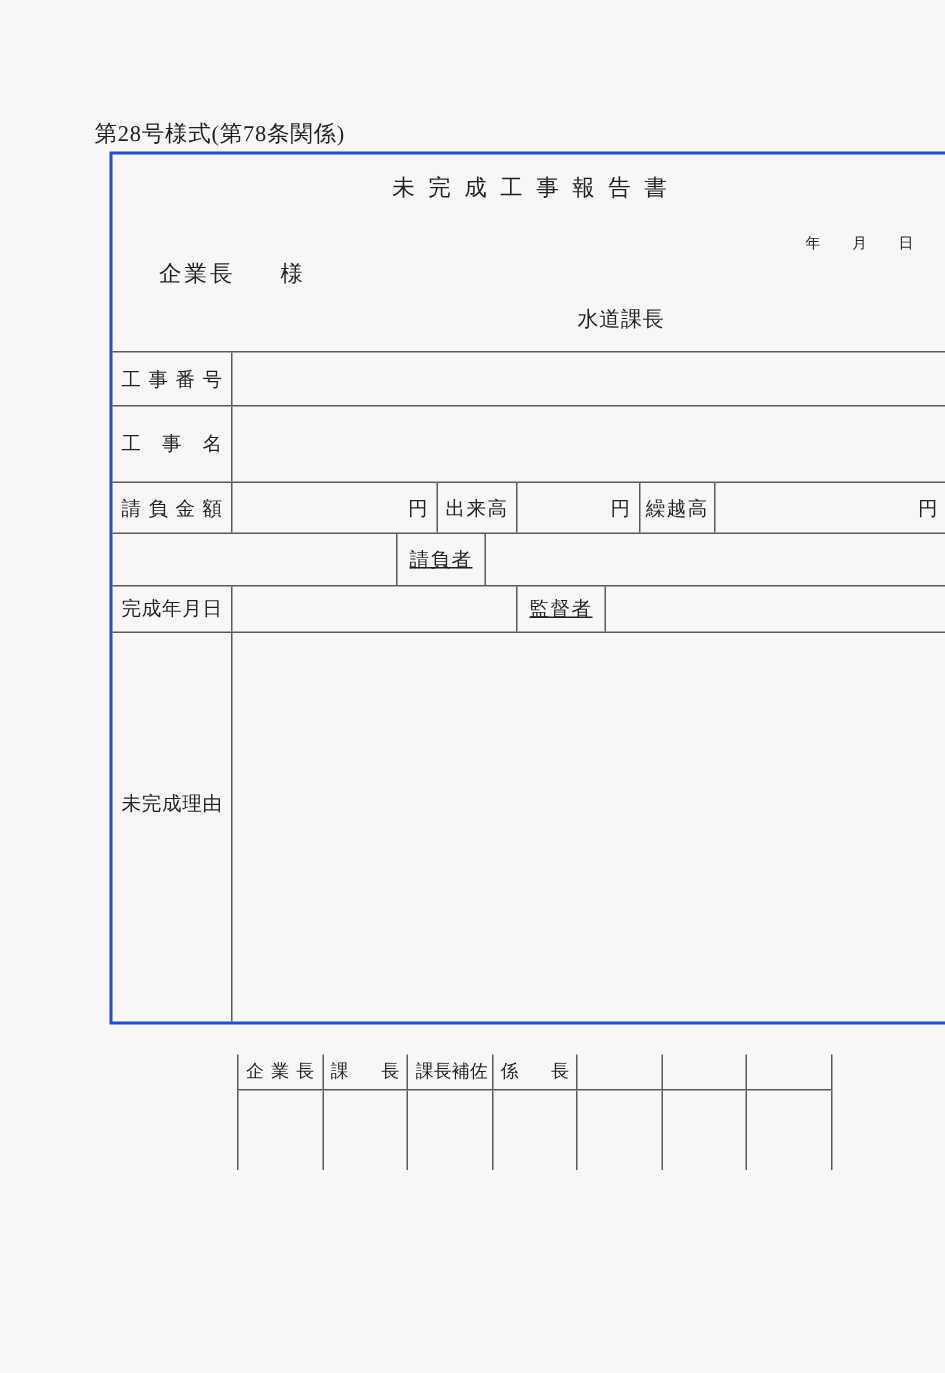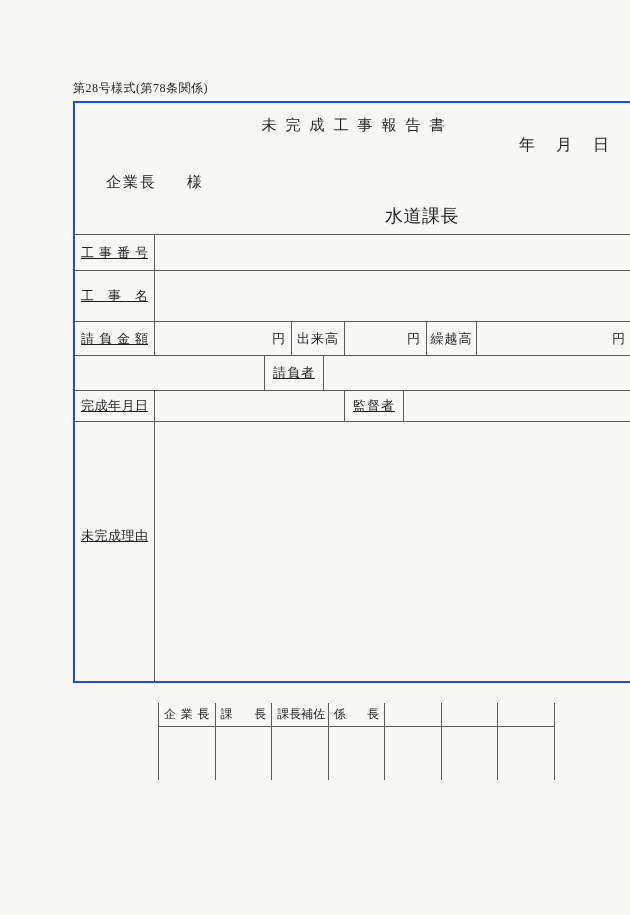--- a/index.html
+++ b/index.html
@@ -6,65 +6,65 @@
   html, body {
     width: 630px; height: 915px;
     background: #f7f7f6;
     font-family: "Liberation Serif", "DejaVu Serif", serif;
     color: #1f1f1f;
     position: relative;
   }
   .page { position: relative; width: 630px; height: 915px; overflow: hidden; }
 
   .form-note {
-    position: absolute; left: 73px; top: 80px;
-    font-size: 12px; letter-spacing: 0.5px;
+    position: absolute; left: 63px; top: 80px;
+    font-size: 15px; letter-spacing: 0.5px;
   }
 
   
   .main-table {
     position: absolute; left: 73px; top: 101px;
     width: 560px; height: 582px;
     border: 2px solid #1d4ed8;
     display: flex; flex-direction: column;
     background: transparent;
   }
   .mt-header { position: relative; height: 131px; flex: none; }
   .title-line {
     position: absolute; left: 0; right: 0; top: 13px;
     text-align: center; font-size: 15px;
     letter-spacing: 9px; text-indent: 9px;
   }
   .date-line {
-    position: absolute; right: 22px; top: 32px;
-    font-size: 16px;
+    position: absolute; right: 22px; top: 52px;
+    font-size: 10px;
   }
   .date-line .d-sep { display: inline-block; width: 21px; }
   .addr-line {
     position: absolute; left: 31px; top: 70px;
     font-size: 15px; letter-spacing: 2px;
   }
   .addr-line .honorific { margin-left: 30px; letter-spacing: 0; }
   .sender-line {
     position: absolute; left: 310px; top: 101px;
-    font-size: 18px; letter-spacing: 0.5px;
+    font-size: 14px; letter-spacing: 0.5px;
   }
 
   .mt-row { display: flex; flex: none; border-top: 1px solid #5a5a5a; }
   .h36 { height: 36px; } .h51 { height: 51px; } .h35 { height: 35px; }
   .h34 { height: 34px; } .h31 { height: 31px; justify-content: center; } .h227 { height: 227px; flex: 1; }
 
   .cell { border-right: 1px solid #5a5a5a; flex: none; }
   .cell:last-child { border-right: none; flex: 1; }
 
   .lbl {
     width: 80px; padding: 0 6px;
     font-size: 13px;
     text-align: justify; text-align-last: justify;
-    overflow: hidden; white-space: nowrap; text-decoration: underline;
+    overflow: hidden; white-space: nowrap;
   }
   .lh36 { line-height: 35px; } .lh51 { line-height: 50px; } .lh35 { line-height: 34px; }
   .lh34 { line-height: 33px; } .lh31 { line-height: 30px; } .lh227 { line-height: 227px; }
   .lh24 { line-height: 23px; }
 
   .small-lbl {
     font-size: 13px; text-align: center; letter-spacing: 1px;
     overflow: hidden; white-space: nowrap;
   }
   .unit-cell { font-size: 13px; text-align: right; padding-right: 6px; }

